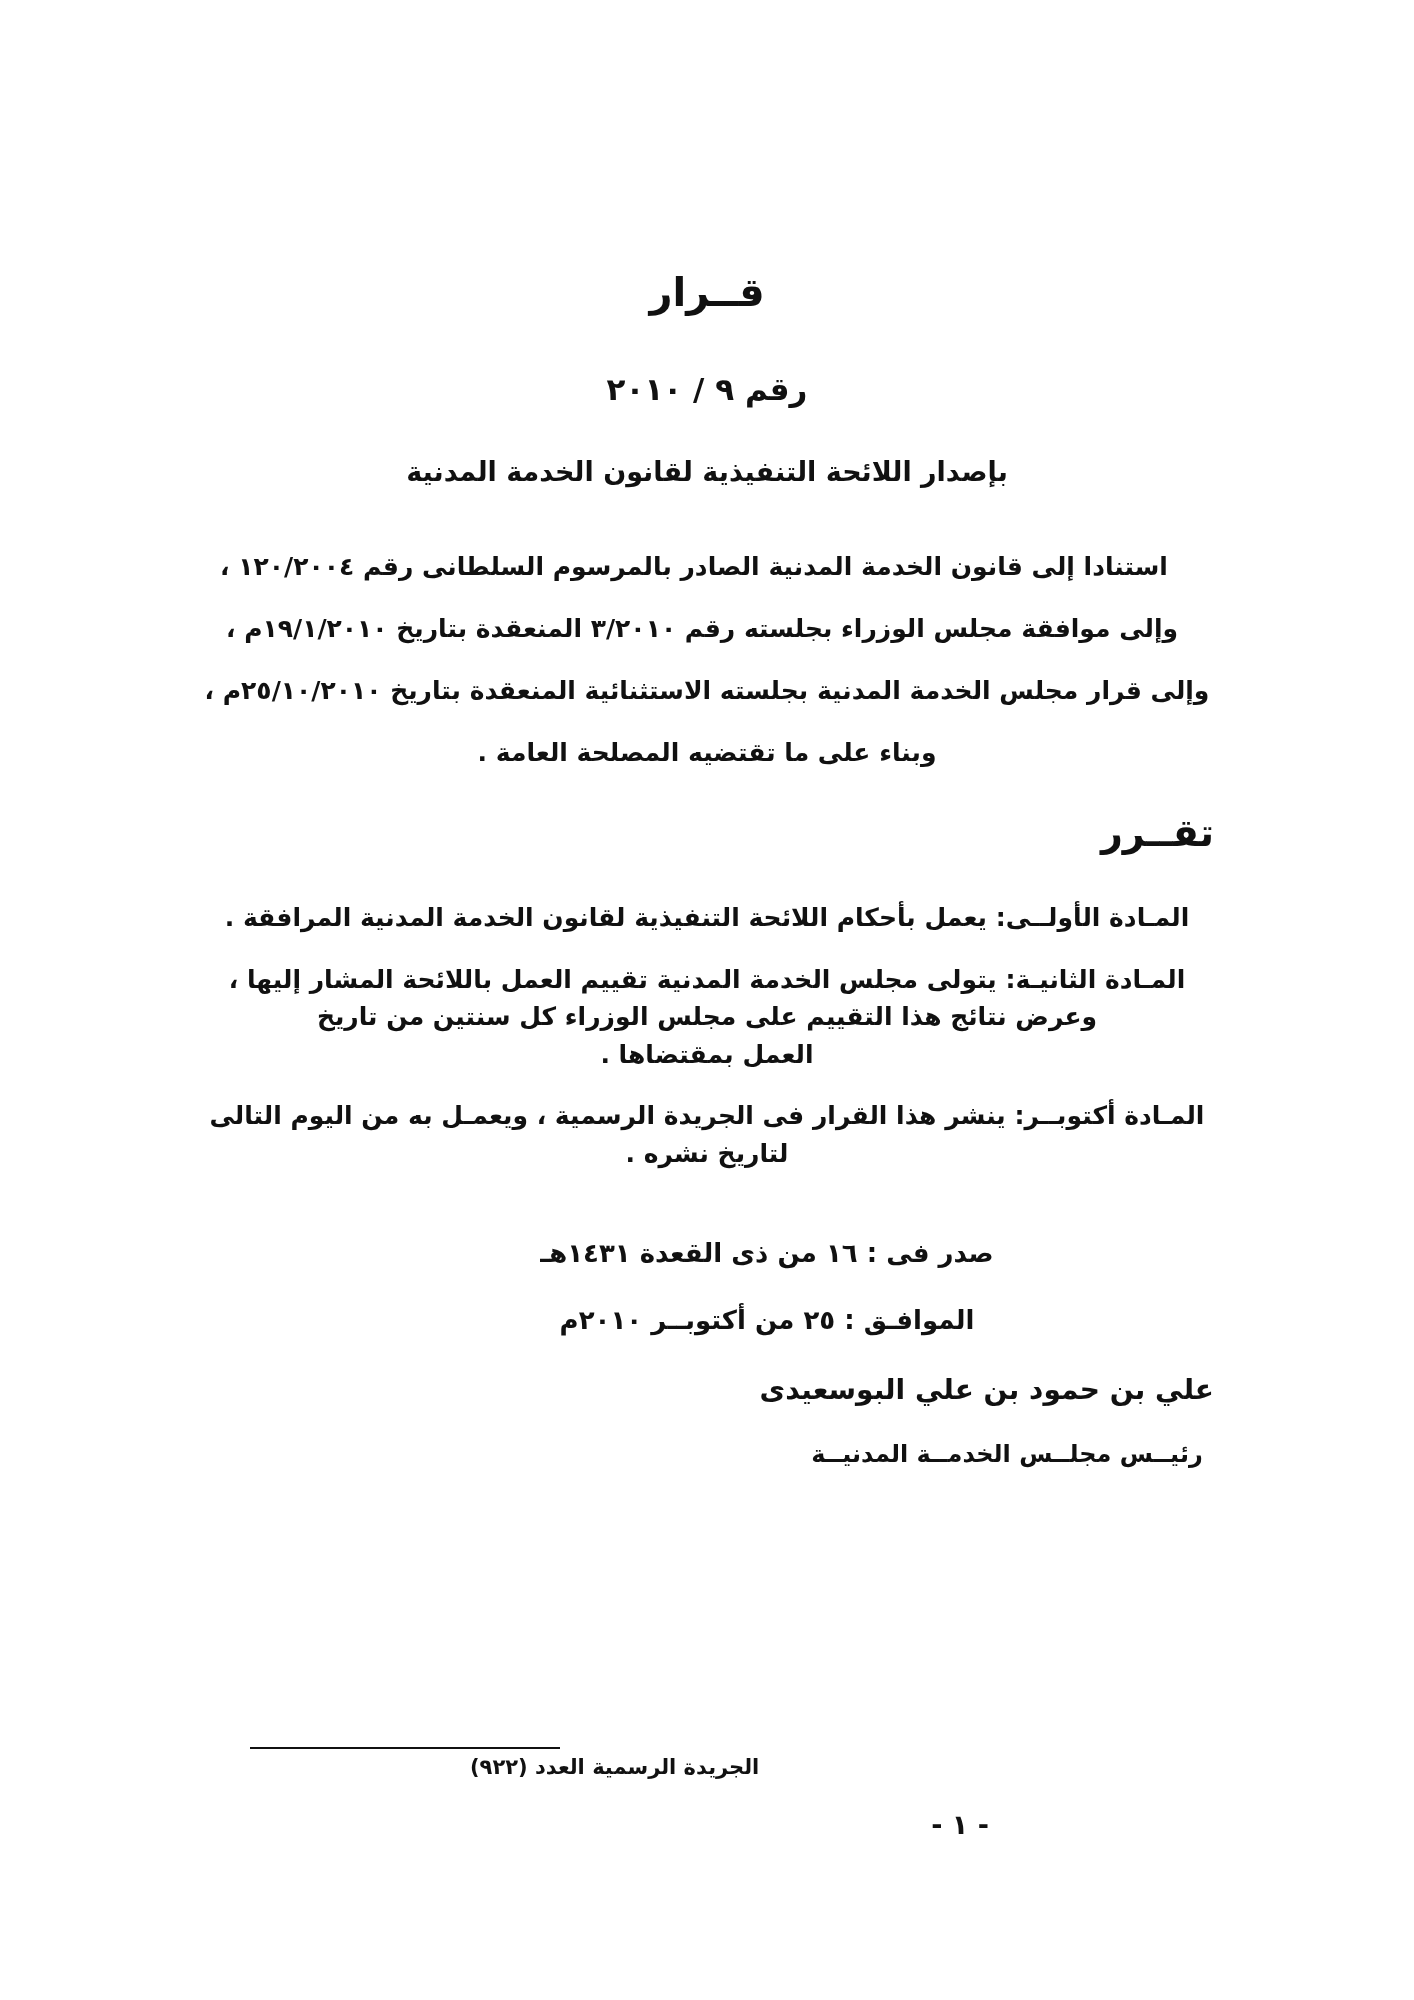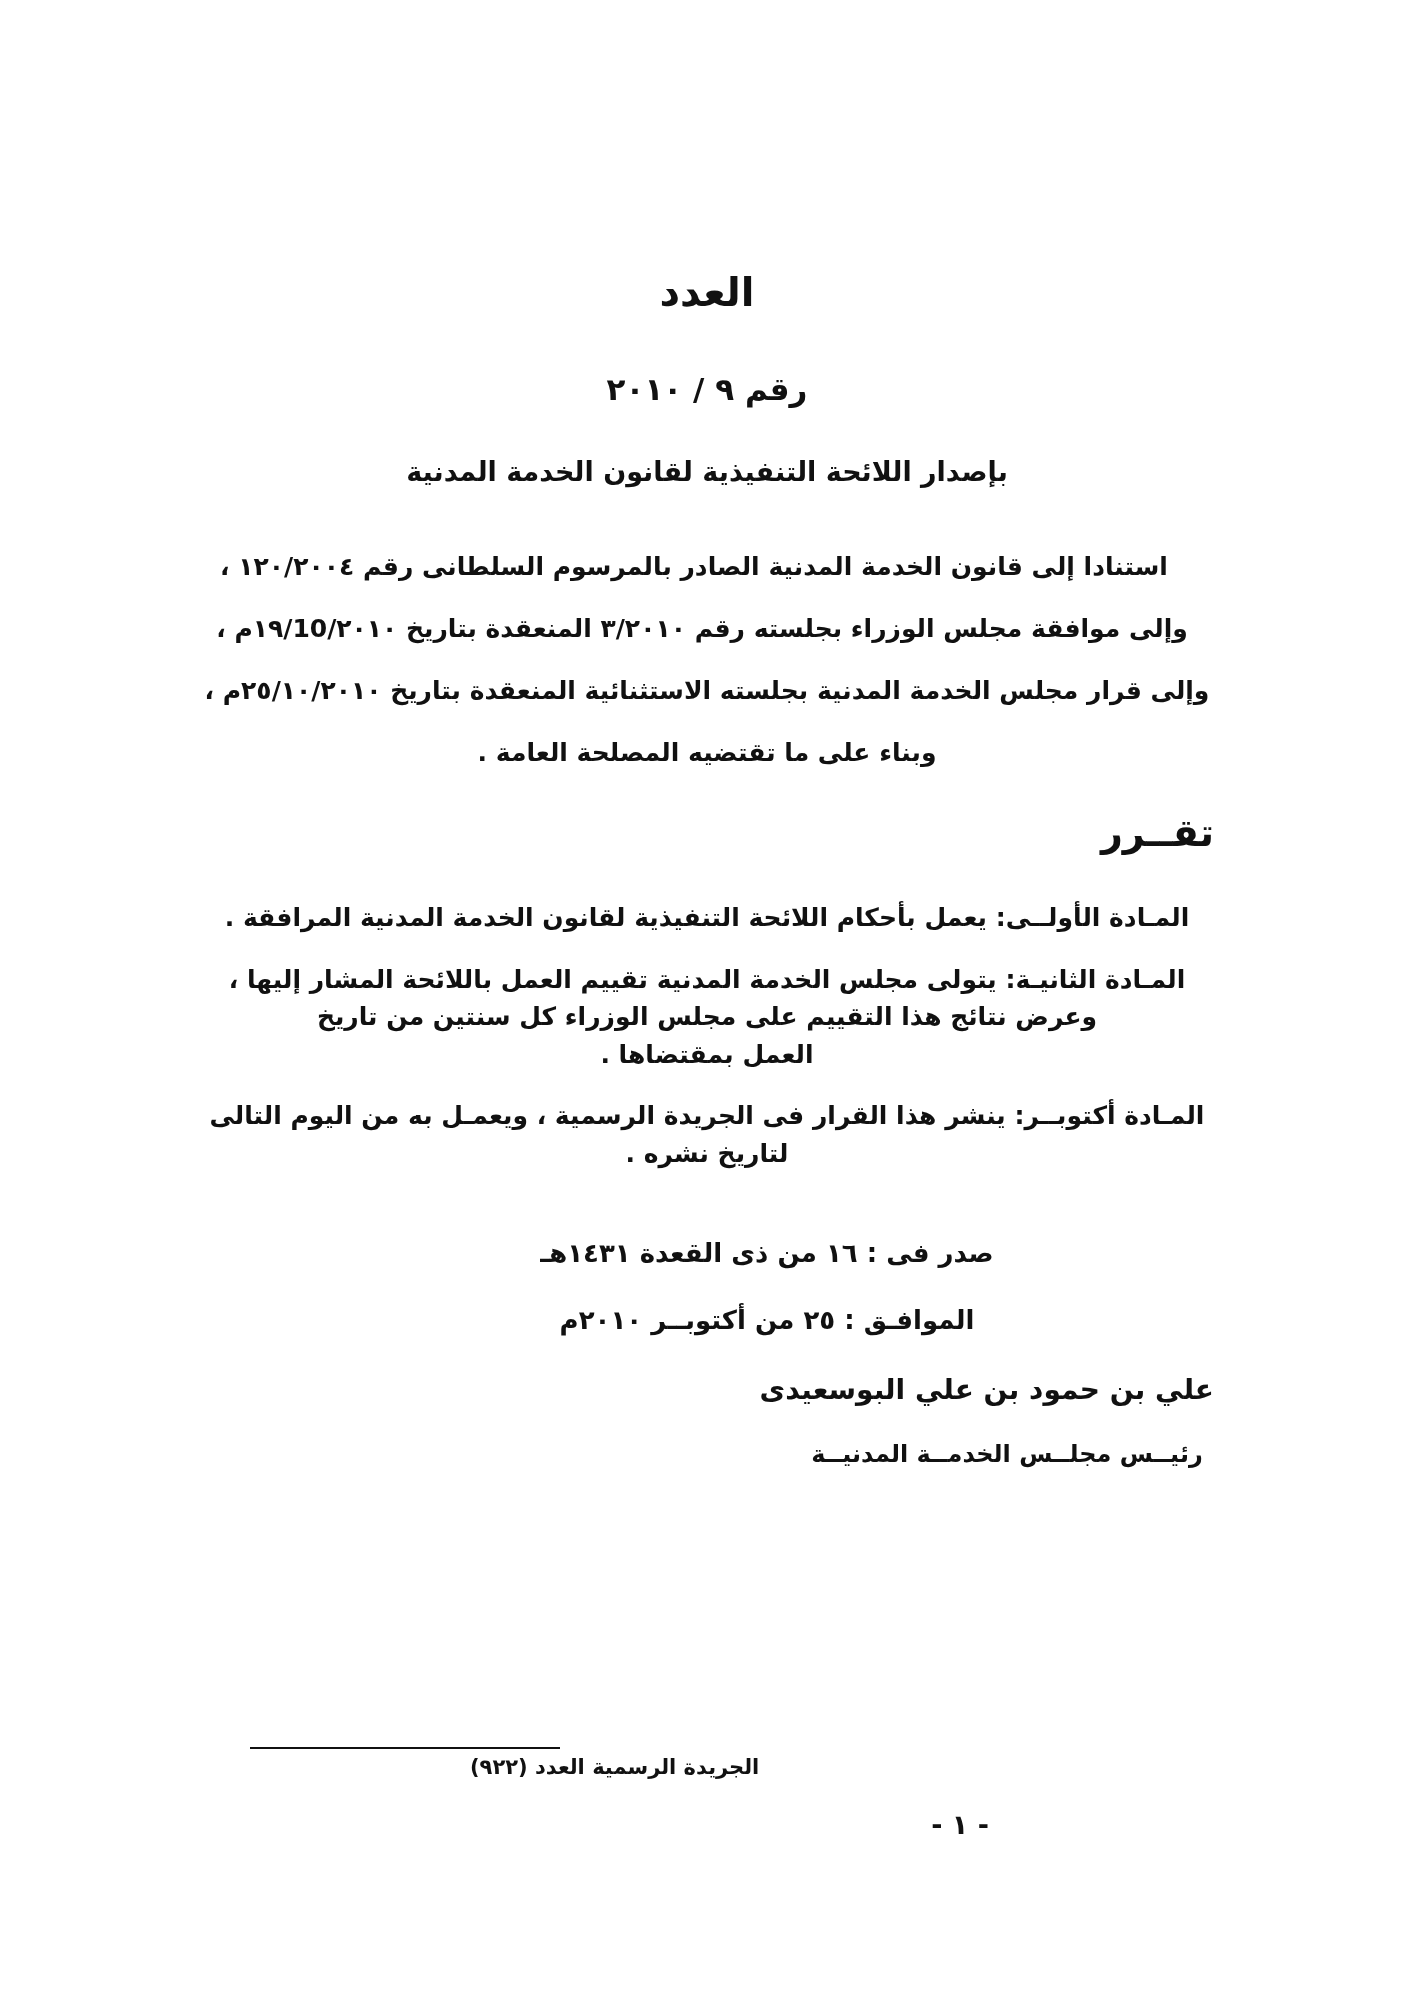--- a/index.html
+++ b/index.html
@@ -161,29 +161,29 @@
     padding-left: 490px;
   }
 </style>
 </head>
 <body>
 
 <div class="page">
 
   <div class="content">
 
-    <h1 class="doc-title">العدد</h1>
+    <h1 class="doc-title">قــرار</h1>
 
     <div class="doc-number">رقم ٩ / ٢٠١٠</div>
 
     <h2 class="doc-subtitle">بإصدار اللائحة التنفيذية لقانون الخدمة المدنية</h2>
 
     <div class="preamble">
       <p class="recital indent-a">استنادا إلى قانون الخدمة المدنية الصادر بالمرسوم السلطانى رقم ١٢٠/٢٠٠٤ ،</p>
-      <p class="recital indent-b">وإلى موافقة مجلس الوزراء بجلسته رقم ٣/٢٠١٠ المنعقدة بتاريخ ١٩/10/٢٠١٠م ،</p>
+      <p class="recital indent-b">وإلى موافقة مجلس الوزراء بجلسته رقم ٣/٢٠١٠ المنعقدة بتاريخ ١٩/١/٢٠١٠م ،</p>
       <p class="recital indent-c">وإلى قرار مجلس الخدمة المدنية بجلسته الاستثنائية المنعقدة بتاريخ ٢٥/١٠/٢٠١٠م ،</p>
       <p class="recital short">وبناء على ما تقتضيه المصلحة العامة .</p>
     </div>
 
     <div class="decrees-word">تقــرر</div>
 
     <div class="articles">
 
       <div class="article">
         <span class="art-line-1">

